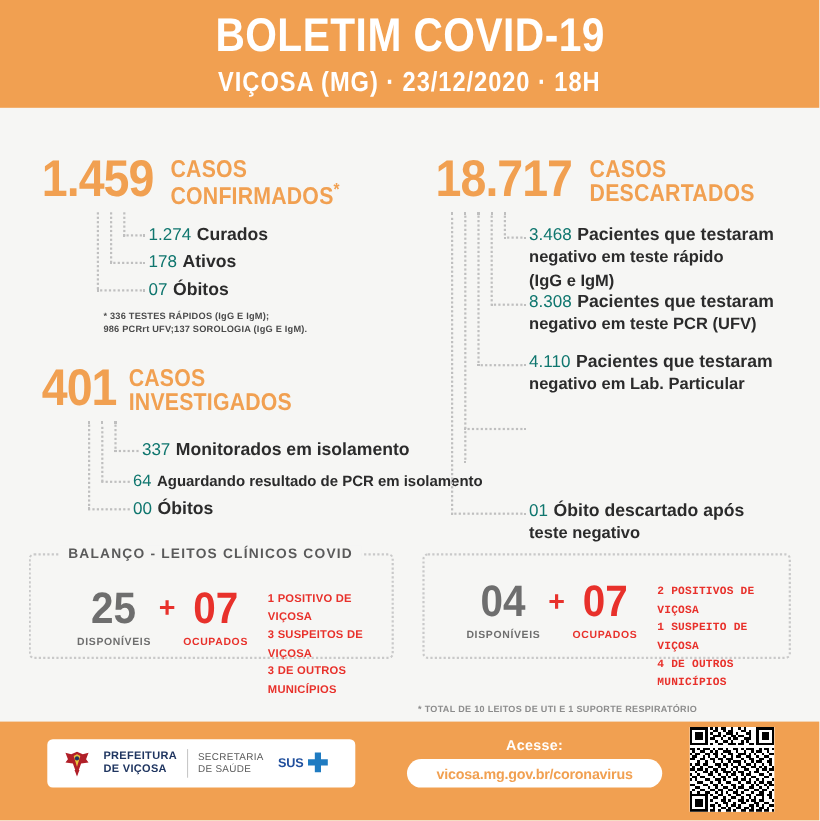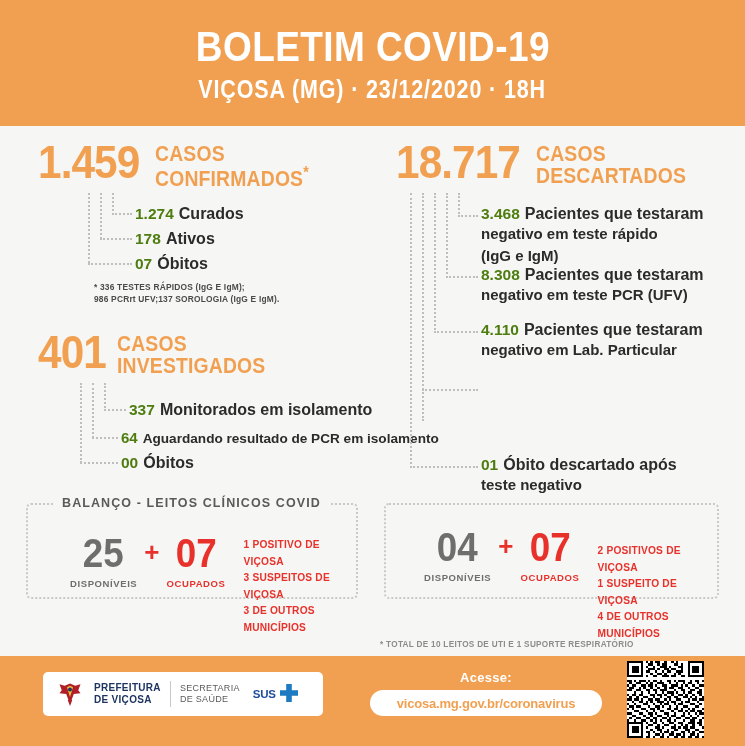--- a/index.html
+++ b/index.html
@@ -7,21 +7,21 @@
   body {
     font-family:"Liberation Sans", sans-serif;
     background:#F6F6F4;
     position:relative;
     overflow:hidden;
   }
   .sheet { position:relative; width:745px; height:746px; background:#F6F6F4; }
 
   
   .header {
-    position:absolute; left:0; top:0; width:745px; height:126px;
+    position:absolute; left:0; top:0; width:745px; height:98px;
     background:#F1A051;
     display:flex; flex-direction:column;
     align-items:center; justify-content:center;
   }
   .header-title {
     color:#fff; font-weight:bold; font-size:43px; letter-spacing:0.5px;
     line-height:1; transform:scaleX(0.86); white-space:nowrap;
   }
   .header-sub {
     color:#fff; font-weight:bold; font-size:25px; letter-spacing:1px;
@@ -36,21 +36,21 @@
   }
   .biglabel {
     color:#F1A051; font-weight:bold; font-size:22px; line-height:1.02;
     transform:scaleX(0.88); transform-origin:left top; letter-spacing:0.2px;
     margin-left:4px; margin-top:3px; position:relative;
   }
   .biglabel .ast { font-size:16px; vertical-align:super; }
 
   
   .subitem { position:absolute; display:flex; align-items:baseline; white-space:nowrap; }
-  .subnum { color:#4d7c0f; font-weight:bold; font-size:15.5px; margin-right:5px; }
+  .subnum { color:#0f766e; font-weight:normal; font-size:15.5px; margin-right:5px; }
   .subtxt { color:#2B2B2B; font-weight:bold; font-size:16px; }
 
   .wrapitem { position:absolute; }
   .wrapitem .line1 { display:flex; align-items:flex-start; white-space:nowrap; }
   .wrapitem .cont { color:#2B2B2B; font-weight:bold; font-size:15px; line-height:1.45; }
 
   
   .vdot { position:absolute; border-left:2px dotted #BFBFBF; }
   .hdot { position:absolute; border-top:2px dotted #BFBFBF; }
 
@@ -252,21 +252,21 @@
     <div class="bedrow" style="left:38px; top:22px;">
       <div class="bedcol">
         <span class="bednum-grey">04</span>
         <span class="bedcap-grey">DISPONÍVEIS</span>
       </div>
       <span class="plus">+</span>
       <div class="bedcol">
         <span class="bednum-red">07</span>
         <span class="bedcap-red">OCUPADOS</span>
       </div>
-      <div class="bedlist" style="margin-left:18px; margin-top:16px;">2 POSITIVOS DE VIÇOSA
+      <div class="bedlist" style="margin-left:18px; margin-top:4px;font-family:Liberation Mono, monospace;">2 POSITIVOS DE VIÇOSA
 1 SUSPEITO DE VIÇOSA
 4 DE OUTROS MUNICÍPIOS</div>
     </div>
   </div>
   <div class="bedfoot" style="left:380px; top:608px;margin-top:32px;">* TOTAL DE 10 LEITOS DE UTI E 1 SUPORTE RESPIRATÓRIO</div>
 
   <div class="footer">
     <div class="logo-card">
       <svg class="brasao" viewBox="0 0 40 40">
         <path d="M20 6 L27 9 L34 7 L31 15 L34 19 L25 20 L20 34 L15 20 L6 19 L9 15 L6 7 L13 9 Z" fill="#B01F28"></path>

